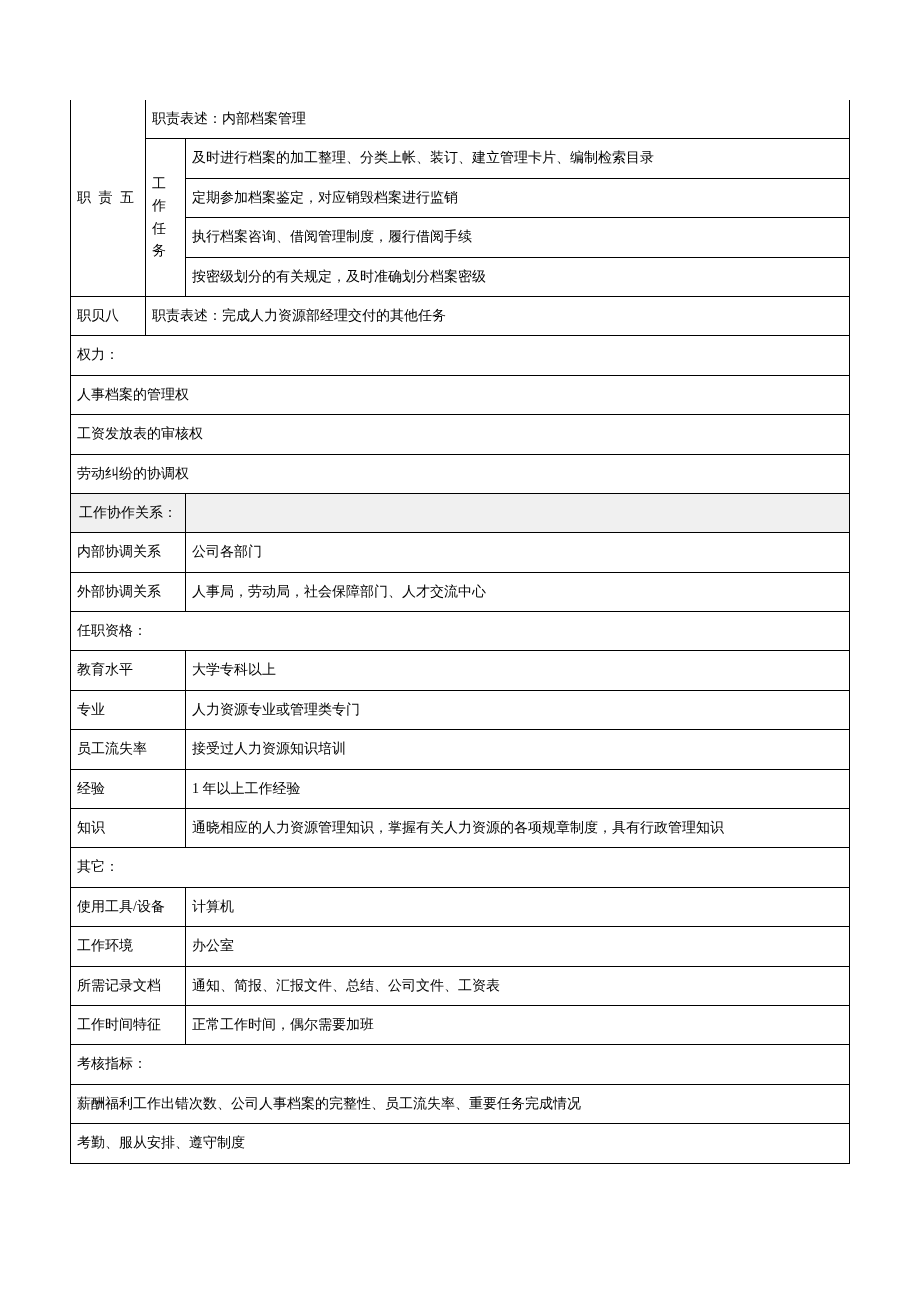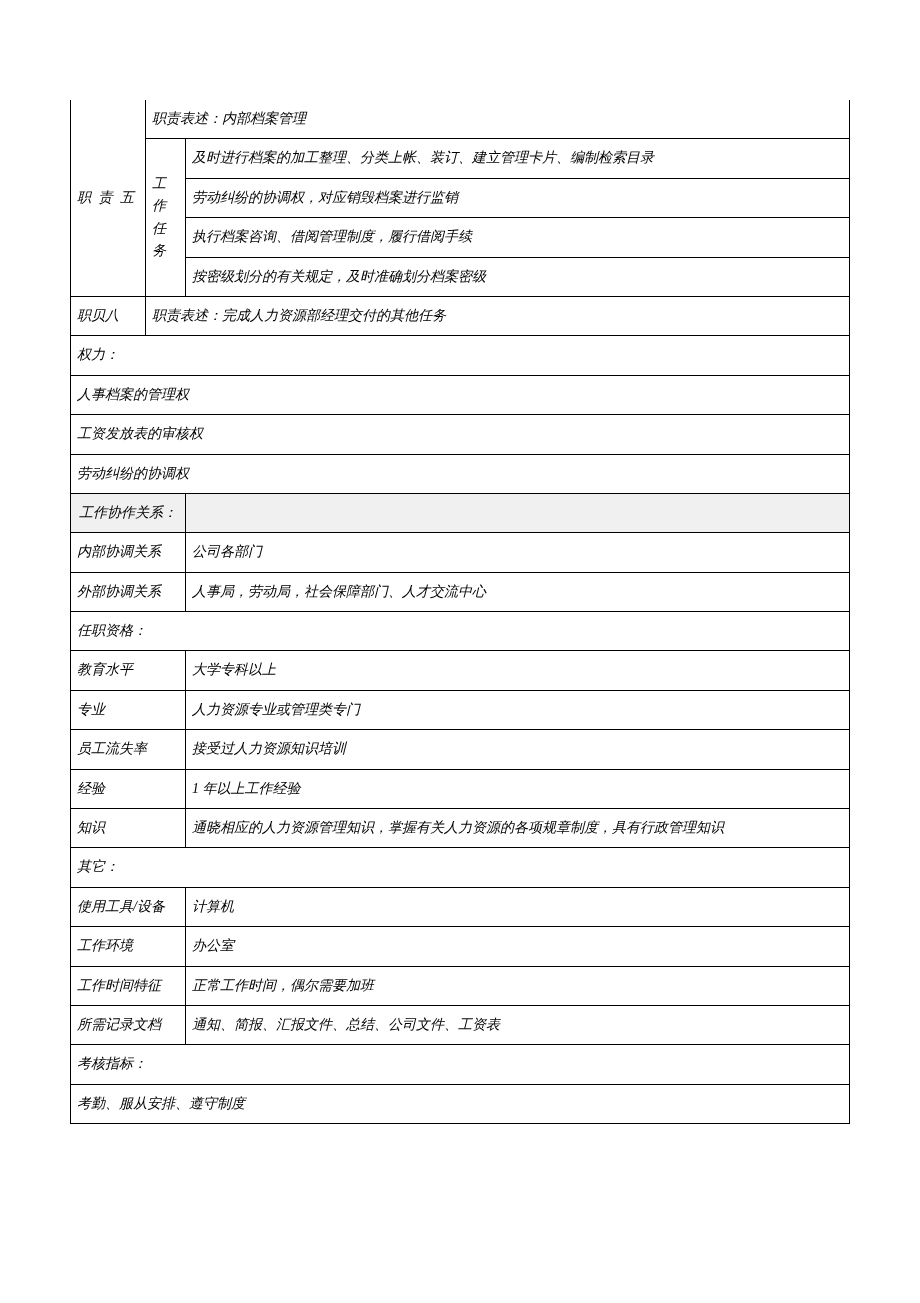--- a/index.html
+++ b/index.html
@@ -15,21 +15,20 @@
       border-collapse: collapse;
       width: 100%;
       table-layout: fixed;
     }
     td {
       border: 1px solid #000;
       padding: 8px 6px;
       vertical-align: middle;
       line-height: 1.6;
       word-wrap: break-word;
-      font-style: italic;
     }
     .no-top { border-top: none; }
     .center { text-align: left; }
     .label-col { width: 75px; }
     .sub-col { width: 40px; }
     .kv-col { width: 115px; }
     .shade { background: #f0f0f0; padding-left: 8px; }
     .spaced { letter-spacing: 2px; }
   </style>
 </head>
@@ -45,21 +44,21 @@
   <tbody>
       <tr>
     <td rowspan="5" class="center no-top"><span class="spaced">职 责 五</span></td>
     <td colspan="2" class="no-top"><span>职责表述：</span><span>内部档案管理</span></td>
   </tr>
   <tr>
     <td rowspan="4" class="center">工作任务</td>
     <td>及时进行档案的加工整理、分类上帐、装订、建立管理卡片、编制检索目录</td>
   </tr>
   <tr>
-    <td>劳动纠纷的协调权，对应销毁档案进行监销</td>
+    <td>定期参加档案鉴定，对应销毁档案进行监销</td>
   </tr>
   <tr>
     <td>执行档案咨询、借阅管理制度，履行借阅手续</td>
   </tr>
   <tr>
     <td>按密级划分的有关规定，及时准确划分档案密级</td>
   </tr>
 
   <tr>
     <td class="center">职贝八</td>
@@ -129,28 +128,31 @@
   </tr>
   <tr>
     <td>使用工具/设备</td>
     <td>计算机</td>
   </tr>
   <tr>
     <td>工作环境</td>
     <td>办公室</td>
   </tr>
   <tr>
+    <td>所需记录文档</td>
+    <td>通知、简报、汇报文件、总结、公司文件、工资表</td>
+  </tr>
+  <tr>
     <td>工作时间特征</td>
     <td>正常工作时间，偶尔需要加班</td>
-  </tr>
-  <tr>
-    <td>所需记录文档</td>
-    <td>通知、简报、汇报文件、总结、公司文件、工资表</td>
   </tr>
 
   <tr>
     <td colspan="2">考核指标：</td>
+  </tr>
+  <tr>
+    <td colspan="2">薪酬福利工作出错次数、公司人事档案的完整性、员工流失率、重要任务完成情况</td>
   </tr>
   <tr>
     <td colspan="2">考勤、服从安排、遵守制度</td>
   </tr>
 </tbody>
   </table>
 
 </body></html>

